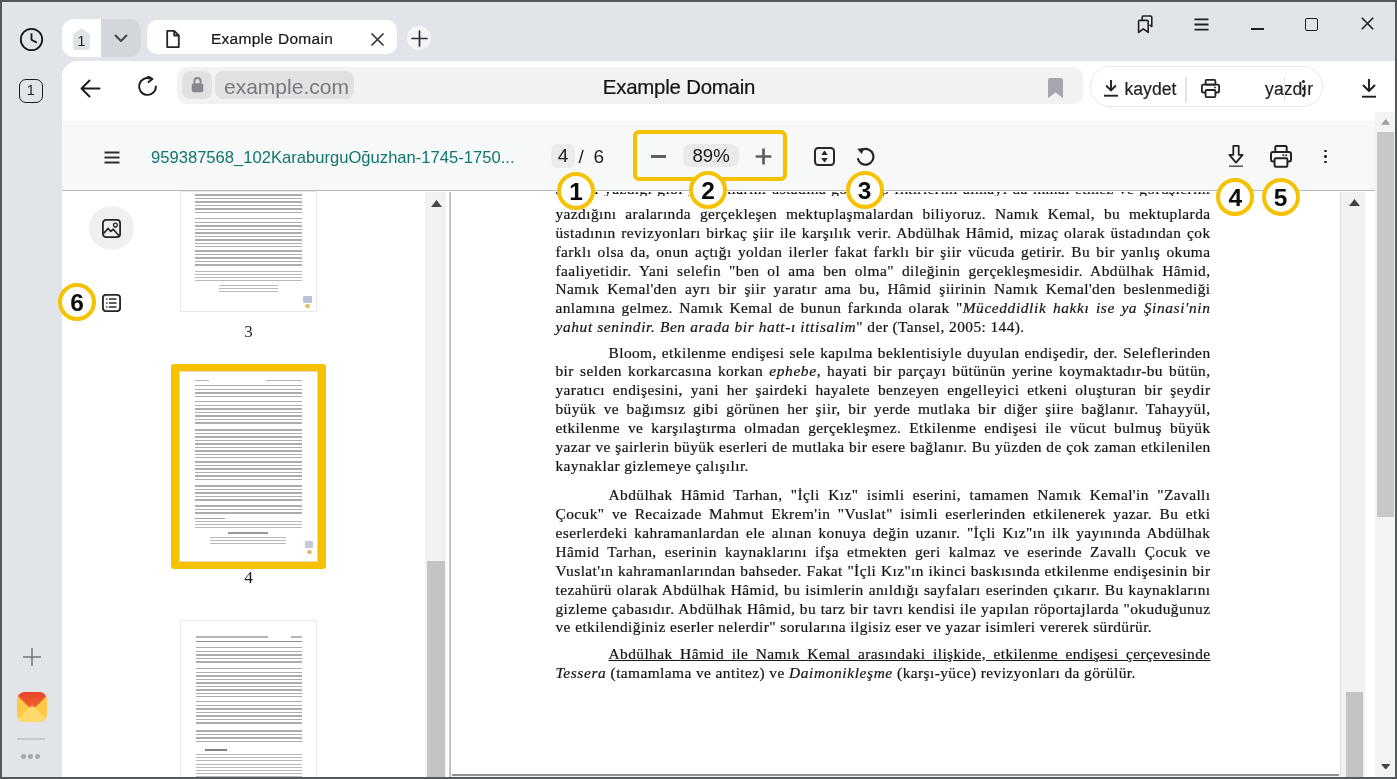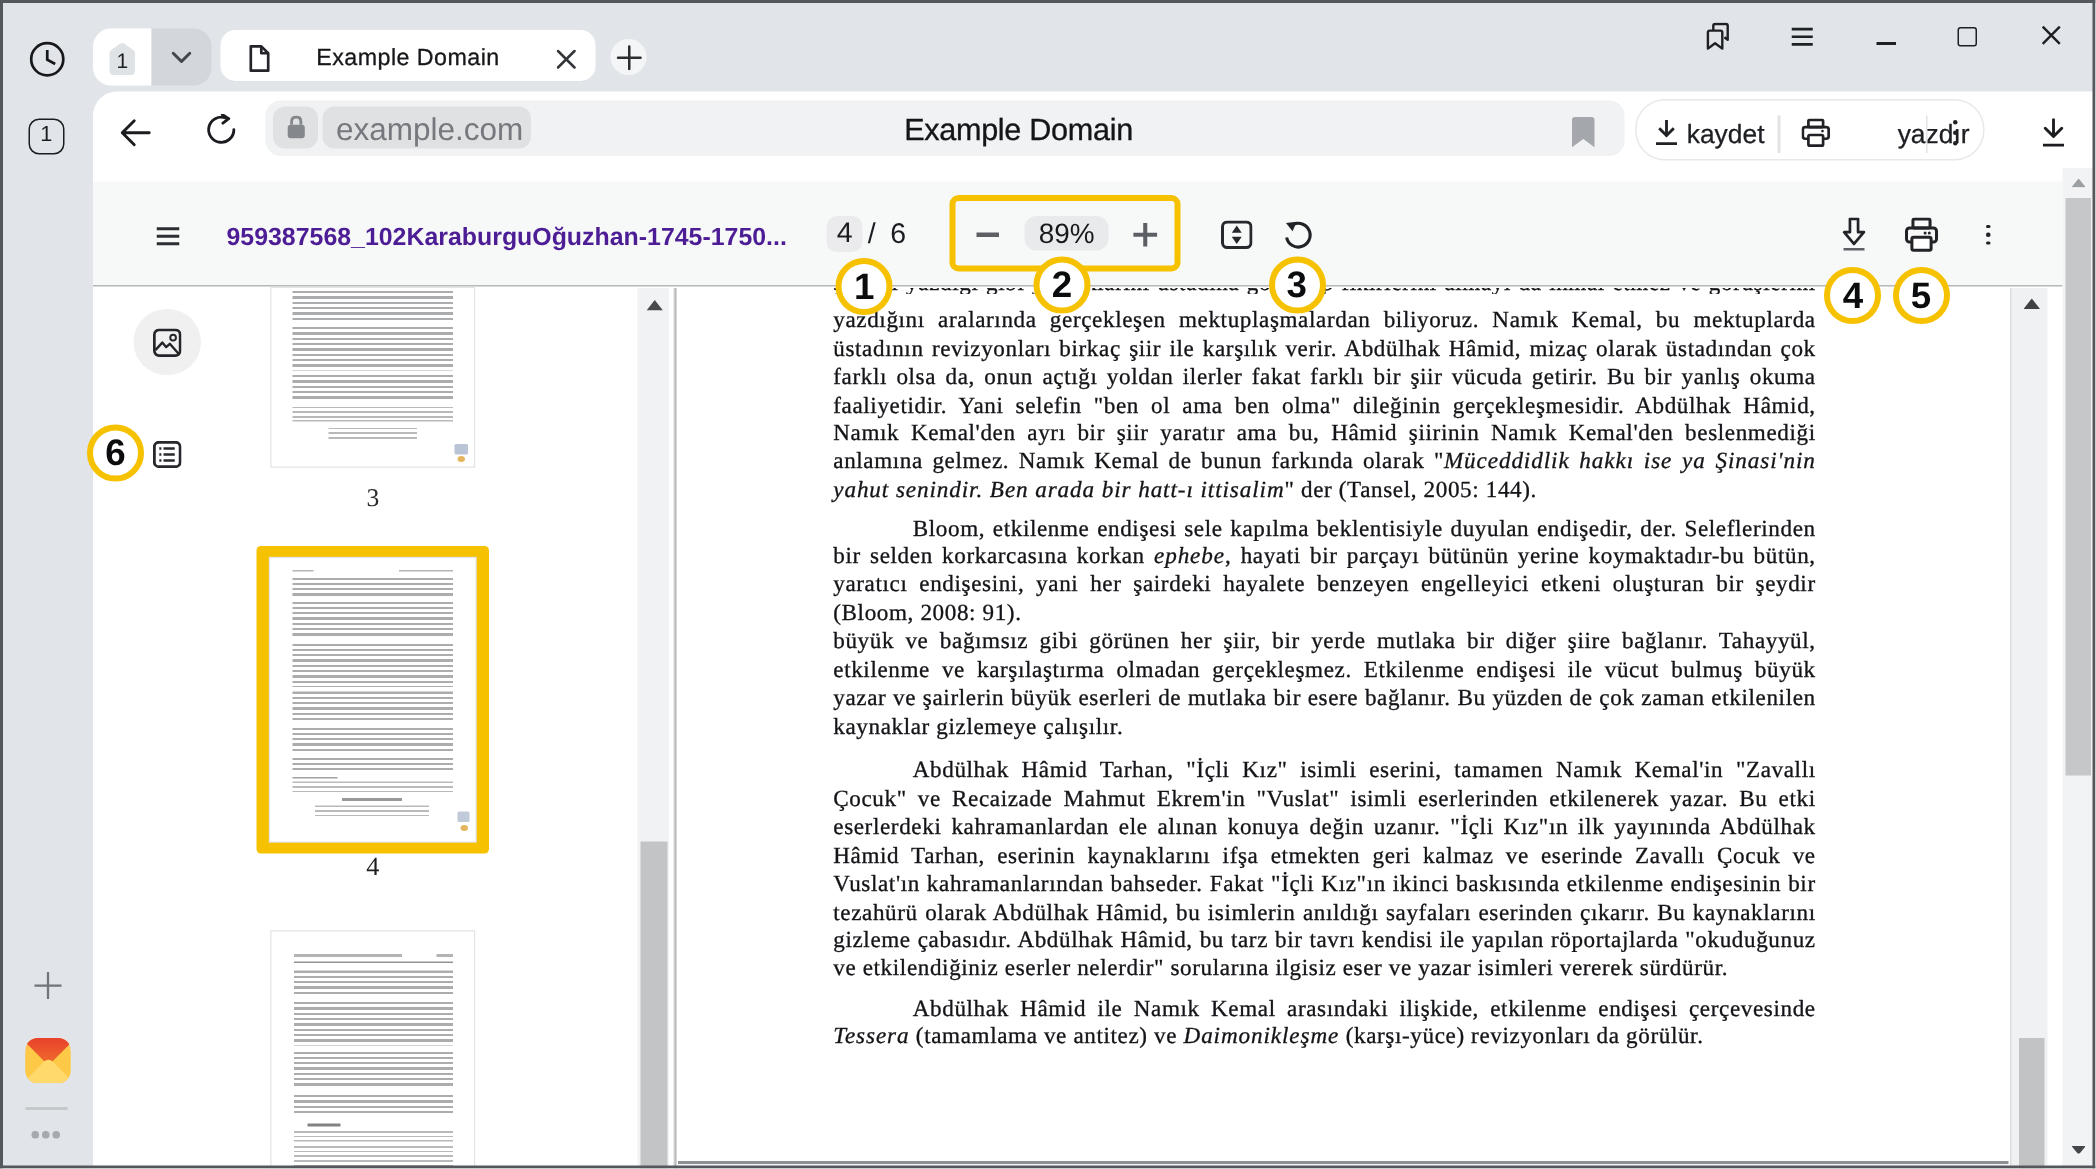--- a/index.html
+++ b/index.html
@@ -17,21 +17,21 @@
   .ring { position:absolute; border:4.8px solid #f6c200; border-radius:50%; background:#fff; width:38px; height:38px; text-align:center; font-weight:bold; font-size:24.5px; line-height:31.5px; color:#0b0c0d; z-index:50; box-sizing:border-box; }
   .thumbpage { position:absolute; background:#fff; box-shadow:0 0 0 0.8px #e2e3e4; }
   #pagetext, .pt { position:absolute; left:555.5px; top:204.9px; width:655px;
     font-family:"Liberation Serif", serif; font-size:15.4px; line-height:18.9px;
     letter-spacing:0.42px; color:#131417; -webkit-text-stroke:0.22px #17181c; }
   .pt { position:static; }
   .ln { text-align:justify; text-align-last:justify; height:18.9px; }
   .ln.la { text-align-last:left; }
   .ln.in { padding-left:53px; }
   .ln i { letter-spacing:0.62px; }
-  .p2 { margin-top:6.4px; } .p3 { margin-top:10.4px; } .p4 { margin-top:10.5px; } .p5 { margin-top:7.3px; }
+  .p2 { margin-top:6.4px; } .p3 { margin-top:10.4px; } .p4 { margin-top:10.5px; } .p5 { margin-top:7.3px;text-decoration:underline; }
   .mini { position:absolute; background-image:repeating-linear-gradient(180deg,#aaacae 0,#aaacae 1.5px,transparent 1.5px,transparent 3.55px); }
   .minif { position:absolute; background-image:repeating-linear-gradient(180deg,#b7b9bb 0,#b7b9bb 1.2px,transparent 1.2px,transparent 3.1px); }
 </style>
 </head>
 <body>
 
 <div class="abs" id="panel"></div>
 
 <div class="wb" style="left:0;top:0;width:1397px;height:1.5px;"></div>
 <div class="wb" style="left:0;top:0;width:1.5px;height:779px;"></div>
@@ -139,21 +139,21 @@
 
 <svg class="abs" style="left:1361px;top:79px;" width="16" height="19" viewBox="0 0 16 19">
   <path d="M8 0.5 L8 11.5 M2.5 6.5 L8 12 L13.5 6.5" fill="none" stroke="#1a1c1f" stroke-width="1.9" stroke-linecap="round" stroke-linejoin="round"></path>
   <path d="M1 17.7 L15 17.7" stroke="#1a1c1f" stroke-width="1.9"></path>
 </svg>
 
 <div class="abs" id="toolbar"></div>
 <svg class="abs" style="left:103.8px;top:150.5px;" width="16" height="13" viewBox="0 0 16 13">
   <path d="M0.5 1.5 L15.5 1.5 M0.5 6.5 L15.5 6.5 M0.5 11.5 L15.5 11.5" stroke="#2c2e33" stroke-width="1.9"></path>
 </svg>
-<div class="abs" style="left:151px;top:147.5px;font-size:16.6px;font-weight:bold;color:#4c1d95;letter-spacing:0px;">959387568_102KaraburguOğuzhan-1745-1750...</div>
+<div class="abs" style="left:151px;top:147.5px;font-size:16.6px;font-weight:normal;color:#0f766e;letter-spacing:0px;">959387568_102KaraburguOğuzhan-1745-1750...</div>
 <div class="abs" style="left:551px;top:143.7px;width:24.2px;height:24.2px;background:#ebebed;border-radius:7px;text-align:center;font-size:19px;line-height:24px;color:#1c1d21;">4</div>
 <div class="abs" style="left:578.5px;top:146px;font-size:19px;color:#1c1d21;">/</div>
 <div class="abs" style="left:593.5px;top:146px;font-size:19px;color:#1c1d21;">6</div>
 
 <div class="abs" style="left:632.9px;top:130px;width:154.6px;height:50.6px;border:4.7px solid #f6c200;border-radius:6px;z-index:40;"></div>
 <div class="abs" style="left:650.9px;top:155.2px;width:15.6px;height:2.7px;background:#5c6065;"></div>
 <div class="abs" style="left:683.1px;top:143.9px;width:56.1px;height:23.2px;background:#e9eaeb;border-radius:8px;text-align:center;font-size:18.6px;line-height:23px;color:#18191c;">89%</div>
 <svg class="abs" style="left:754.8px;top:147.6px;" width="17" height="17" viewBox="0 0 17 17">
   <path d="M8.5 0.6 L8.5 16.4 M0.6 8.5 L16.4 8.5" stroke="#5c6065" stroke-width="2.7"></path>
 </svg>
@@ -259,21 +259,20 @@
   <div class="ln">yazdığını aralarında gerçekleşen mektuplaşmalardan biliyoruz. Namık Kemal, bu mektuplarda</div>
   <div class="ln">üstadının revizyonları birkaç şiir ile karşılık verir. Abdülhak Hâmid, mizaç olarak üstadından çok</div>
   <div class="ln">farklı olsa da, onun açtığı yoldan ilerler fakat farklı bir şiir vücuda getirir. Bu bir yanlış okuma</div>
   <div class="ln">faaliyetidir. Yani selefin "ben ol ama ben olma" dileğinin gerçekleşmesidir. Abdülhak Hâmid,</div>
   <div class="ln">Namık Kemal'den ayrı bir şiir yaratır ama bu, Hâmid şiirinin Namık Kemal'den beslenmediği</div>
   <div class="ln">anlamına gelmez. Namık Kemal de bunun farkında olarak "<i>Müceddidlik hakkı ise ya Şinasi'nin</i></div>
   <div class="ln la"><i>yahut senindir. Ben arada bir hatt-ı ittisalim</i>" der (Tansel, 2005: 144).</div>
   <div class="ln in p2">Bloom, etkilenme endişesi sele kapılma beklentisiyle duyulan endişedir, der. Seleflerinden</div>
   <div class="ln">bir selden korkarcasına korkan <i>ephebe</i>, hayati bir parçayı bütünün yerine koymaktadır-bu bütün,</div>
   <div class="ln">yaratıcı endişesini, yani her şairdeki hayalete benzeyen engelleyici etkeni oluşturan bir şeydir</div>
-  <div class="ln la">(Bloom, 2008: 91).</div>
   <div class="ln">büyük ve bağımsız gibi görünen her şiir, bir yerde mutlaka bir diğer şiire bağlanır. Tahayyül,</div>
   <div class="ln">etkilenme ve karşılaştırma olmadan gerçekleşmez. Etkilenme endişesi ile vücut bulmuş büyük</div>
   <div class="ln">yazar ve şairlerin büyük eserleri de mutlaka bir esere bağlanır. Bu yüzden de çok zaman etkilenilen</div>
   <div class="ln la">kaynaklar gizlemeye çalışılır.</div>
   <div class="ln in p4">Abdülhak Hâmid Tarhan, "İçli Kız" isimli eserini, tamamen Namık Kemal'in "Zavallı</div>
   <div class="ln">Çocuk" ve Recaizade Mahmut Ekrem'in "Vuslat" isimli eserlerinden etkilenerek yazar. Bu etki</div>
   <div class="ln">eserlerdeki kahramanlardan ele alınan konuya değin uzanır. "İçli Kız"ın ilk yayınında Abdülhak</div>
   <div class="ln">Hâmid Tarhan, eserinin kaynaklarını ifşa etmekten geri kalmaz ve eserinde Zavallı Çocuk ve</div>
   <div class="ln">Vuslat'ın kahramanlarından bahseder. Fakat "İçli Kız"ın ikinci baskısında etkilenme endişesinin bir</div>
   <div class="ln">tezahürü olarak Abdülhak Hâmid, bu isimlerin anıldığı sayfaları eserinden çıkarır. Bu kaynaklarını</div>

